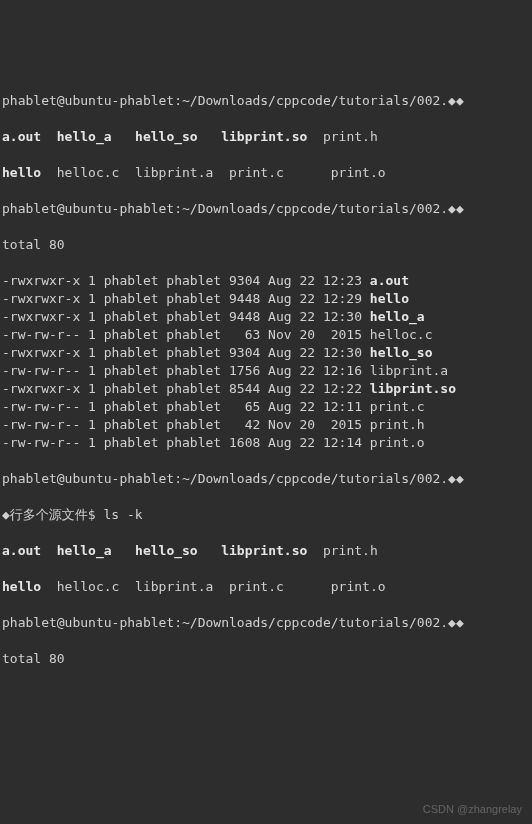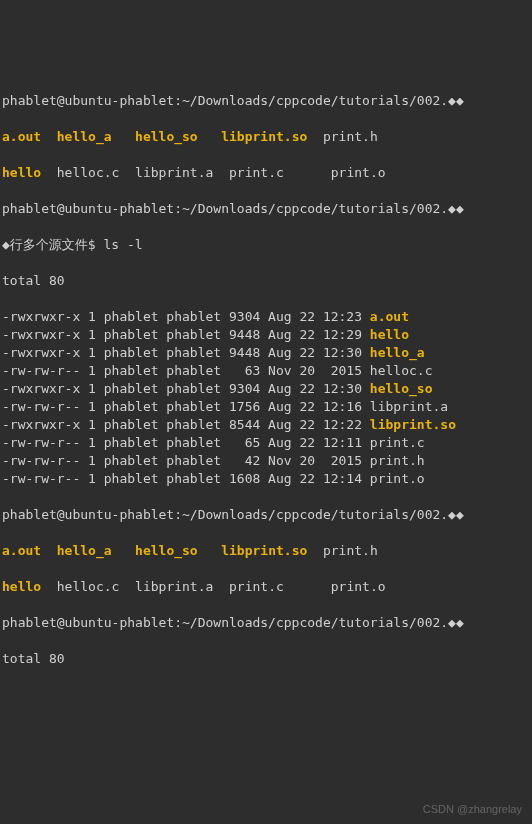--- a/index.html
+++ b/index.html
@@ -9,44 +9,44 @@
     font-size: 13px;
     line-height: 18px;
     color: #d0d0d0;
     width: 532px;
     height: 824px;
     overflow: hidden;
     padding: 2px;
     white-space: pre;
   }
   .line { white-space: pre; }
-  .green { color: #eab308; font-weight: bold; margin-top: 27px; }
+  .green { color: #e5e5e5; font-weight: bold; margin-top: 27px; }
   .watermark {
     position: absolute;
     bottom: 6px;
     right: 10px;
     color: rgba(200,200,200,0.35);
     font-size: 11px;
     font-family: sans-serif;
   }
 </style>
 </head>
 <body>
 
 
 
 <div>
 <div class="line">phablet@ubuntu-phablet:~/Downloads/cppcode/tutorials/002.◆◆</div>
 <div class="line"><span class="green">a.out</span>  <span class="green">hello_a</span>   <span class="green">hello_so</span>   <span class="green">libprint.so</span>  <span>print.h</span></div>
 <div class="line"><span class="green">hello</span>  <span>helloc.c</span>  <span>libprint.a</span>  <span>print.c</span>      <span>print.o</span></div>
 <div class="line">phablet@ubuntu-phablet:~/Downloads/cppcode/tutorials/002.◆◆</div>
-<div class="line"><span>◆行多个源文件$ </span><span>ls -l</span></div>
 <div class="line">total 80</div>
 <div id="lsl-rows"><div class="line"><span>-rwxrwxr-x 1 phablet phablet 9304 Aug 22 12:23 </span><span class="green">a.out</span></div><div class="line"><span>-rwxrwxr-x 1 phablet phablet 9448 Aug 22 12:29 </span><span class="green">hello</span></div><div class="line"><span>-rwxrwxr-x 1 phablet phablet 9448 Aug 22 12:30 </span><span class="green">hello_a</span></div><div class="line"><span>-rw-rw-r-- 1 phablet phablet   63 Nov 20  2015 </span><span>helloc.c</span></div><div class="line"><span>-rwxrwxr-x 1 phablet phablet 9304 Aug 22 12:30 </span><span class="green">hello_so</span></div><div class="line"><span>-rw-rw-r-- 1 phablet phablet 1756 Aug 22 12:16 </span><span>libprint.a</span></div><div class="line"><span>-rwxrwxr-x 1 phablet phablet 8544 Aug 22 12:22 </span><span class="green">libprint.so</span></div><div class="line"><span>-rw-rw-r-- 1 phablet phablet   65 Aug 22 12:11 </span><span>print.c</span></div><div class="line"><span>-rw-rw-r-- 1 phablet phablet   42 Nov 20  2015 </span><span>print.h</span></div><div class="line"><span>-rw-rw-r-- 1 phablet phablet 1608 Aug 22 12:14 </span><span>print.o</span></div></div>
 <div class="line">phablet@ubuntu-phablet:~/Downloads/cppcode/tutorials/002.◆◆</div>
+<div class="line"><span>◆行多个源文件$ </span><span>ls -k</span></div>
 <div class="line"><span class="green">a.out</span>  <span class="green">hello_a</span>   <span class="green">hello_so</span>   <span class="green">libprint.so</span>  <span>print.h</span></div>
 <div class="line"><span class="green">hello</span>  <span>helloc.c</span>  <span>libprint.a</span>  <span>print.c</span>      <span>print.o</span></div>
 <div class="line">phablet@ubuntu-phablet:~/Downloads/cppcode/tutorials/002.◆◆</div>
 <div class="line">total 80</div>
 
 
 
 
 
 

